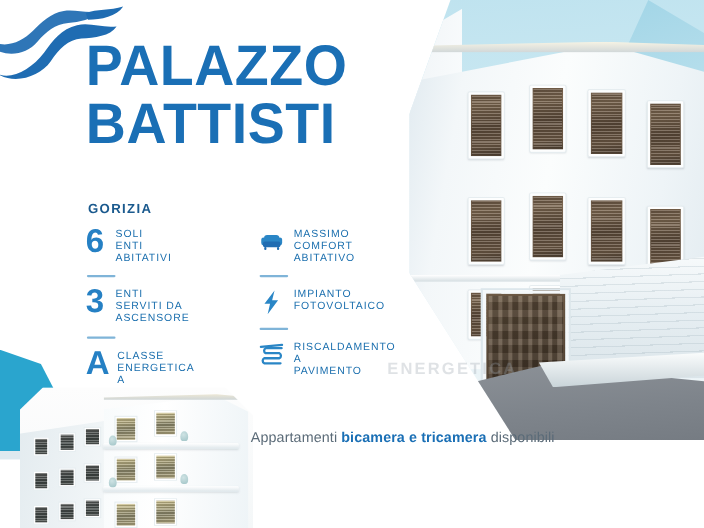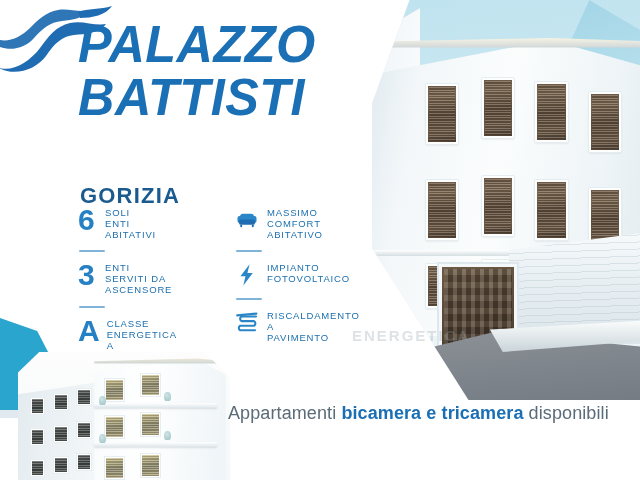--- a/index.html
+++ b/index.html
@@ -133,31 +133,31 @@
     position:absolute;left:0;top:398px;width:120px;height:20px;
     background:#dfe9ef;
     -webkit-clip-path:polygon(0% 24%, 46% 0%, 100% 0%, 100% 100%, 0% 100%);
     clip-path:polygon(0% 24%, 46% 0%, 100% 0%, 100% 100%, 0% 100%);
   }
 
   
   .ribbon{position:absolute;left:-6px;top:4px;width:122px;height:68px;}
 
   
-  .title-wrap{position:absolute;left:78px;top:22px;width:290px;font-style:italic;}
+  .title-wrap{position:absolute;left:78px;top:38px;width:290px;}
   .title-line{
     font-weight:700;color:#1a6fb5;line-height:.86;
     font-size:52px;letter-spacing:.5px;
     transform:scaleX(.97);transform-origin:left center;
     white-space:nowrap;
   }
   .title-line.two{margin-top:8px;}
   .city{
     position:absolute;left:80px;top:183px;
-    font-size:22px;font-weight:700;color:#1b5a8e;letter-spacing:1.2px;
+    font-size:12px;font-weight:700;color:#1b5a8e;letter-spacing:1.2px;
   }
 
   
   .features{position:absolute;left:78px;top:206px;width:300px;}
   .col{position:absolute;top:0;}
   .col.left{left:0;width:120px;}
   .col.right{left:156px;width:150px;}
 
   .feat{position:relative;display:flex;align-items:flex-start;gap:7px;}
   .feat .num{
@@ -167,22 +167,22 @@
   .feat .ico{width:26px;height:26px;flex:0 0 26px;margin-top:1px;}
   .feat .lbl{
     font-size:9.5px;font-weight:400;color:#1b6fae;letter-spacing:.85px;
     line-height:1.14;padding-top:2px;white-space:pre-line;
   }
   .divider{width:26px;height:2px;background:#7fb4d8;margin:10px 0 9px 1px;border-radius:1px;}
   .divider.r{margin-left:2px;}
 
   
   .tagline{
-    position:absolute;left:228px;top:403px;
-    font-size:18px;color:#5b6b78;letter-spacing:.1px;white-space:nowrap;
+    position:absolute;left:228px;top:390px;
+    font-size:13px;color:#5b6b78;letter-spacing:.1px;white-space:nowrap;
   }
   .tagline b{color:#1a6fb5;font-weight:700;}
 
   
   .watermark{
     position:absolute;left:352px;top:327px;
     font-size:15px;font-weight:700;letter-spacing:2px;
     color:rgba(150,160,168,.30);white-space:nowrap;pointer-events:none;
   }
 </style>

